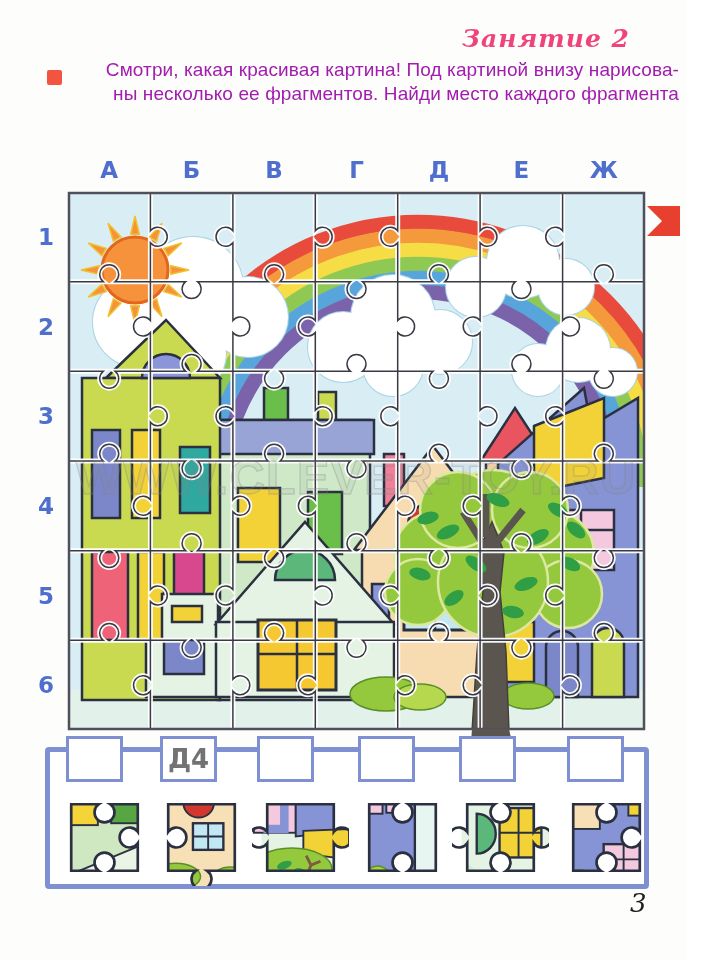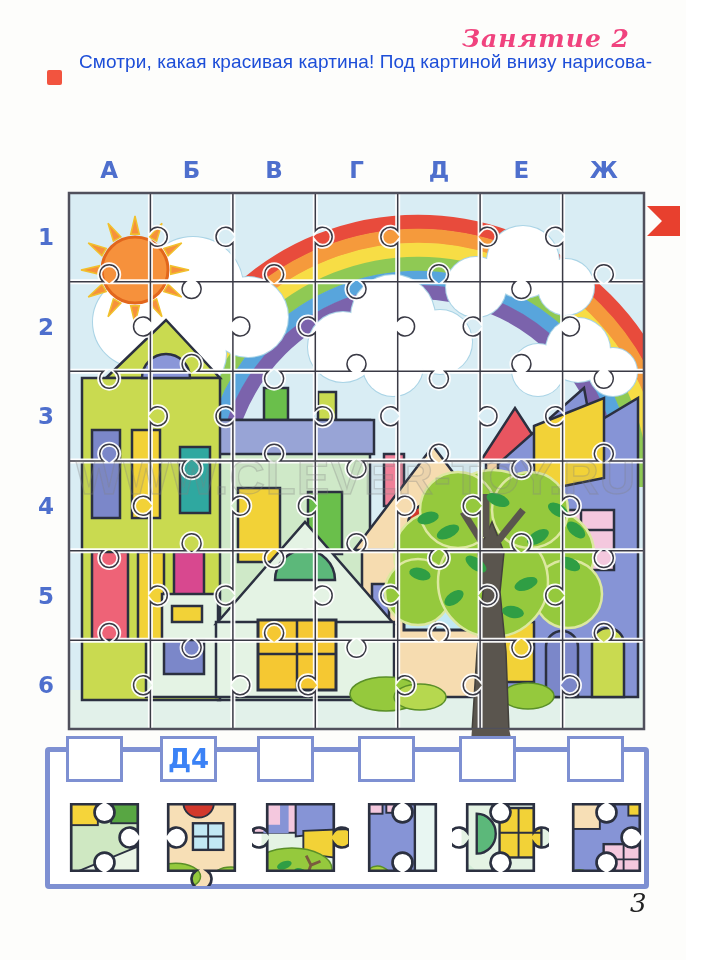--- a/index.html
+++ b/index.html
@@ -3,51 +3,52 @@
 <meta charset="utf-8">
 <style>
   html,body{margin:0;padding:0;background:#ffffff;}
   .page{position:relative;width:686px;height:960px;background:#fdfdfb;overflow:hidden;
         font-family:"Liberation Sans",sans-serif;}
   .lesson-label{position:absolute;top:24px;right:56px;color:#f0437e;
         font-family:"DejaVu Serif",serif;font-style:italic;font-weight:bold;
         font-size:25px;letter-spacing:1px;}
   .bullet{position:absolute;left:47px;top:70px;width:15px;height:15px;background:#f2543f;
         border-radius:2px;}
-  .instruction{position:absolute;left:79px;top:50px;width:600px;color:#1d4ed8;
-        font-size:19px;line-height:23.5px;letter-spacing:.1px;}
+  .instruction{position:absolute;left:79px;top:58px;width:600px;color:#a21caf;
+        font-size:19px;line-height:23.5px;letter-spacing:.1px;text-align:right;}
   .col-labels{position:absolute;left:68px;top:157px;width:577px;height:28px;display:flex;}
   .col-labels span{flex:1;text-align:center;color:#4e6fcd;font-weight:bold;font-size:23px;
         font-family:"DejaVu Sans",sans-serif;}
   .row-labels{position:absolute;left:30px;top:192px;width:32px;height:538px;display:flex;
         flex-direction:column;}
   .row-labels span{flex:1;display:flex;align-items:center;justify-content:center;
         color:#4e6fcd;font-weight:bold;font-size:23px;font-family:"DejaVu Sans",sans-serif;}
   .scene-svg{position:absolute;left:68px;top:192px;overflow:visible;}
   .flag-svg{position:absolute;left:645px;top:203px;}
   .frag-panel{position:absolute;left:45px;top:747px;width:604px;height:142px;
         box-sizing:border-box;border:5px solid #7e90d2;border-radius:4px;background:#ffffff;}
   .answer-box{position:absolute;top:736px;width:57px;height:46px;box-sizing:border-box;
         border:3px solid #7e90d2;background:#ffffff;z-index:3;display:flex;
-        align-items:center;justify-content:center;color:#3b82f6;font-weight:bold;
+        align-items:center;justify-content:center;color:#737373;font-weight:bold;
         font-size:26px;font-family:"DejaVu Sans",sans-serif;}
   .fragment{position:absolute;top:789px;width:97px;height:97px;z-index:4;}
   .page-number{position:absolute;left:630px;top:888px;font-family:"DejaVu Serif",serif;
         font-style:italic;font-size:26px;color:#222222;}
 </style>
 </head>
 <body>
 
 <div class="page">
 
   <div class="lesson-label">Занятие 2</div>
 
   <div class="bullet"></div>
   <div class="instruction">
     <div>Смотри, какая красивая картина! Под картиной внизу нарисова-</div>
+    <div>ны несколько ее фрагментов. Найди место каждого фрагмента</div>
   </div>
 
   <div class="col-labels">
     <span>А</span>
     <span>Б</span>
     <span>В</span>
     <span>Г</span>
     <span>Д</span>
     <span>Е</span>
     <span>Ж</span>

